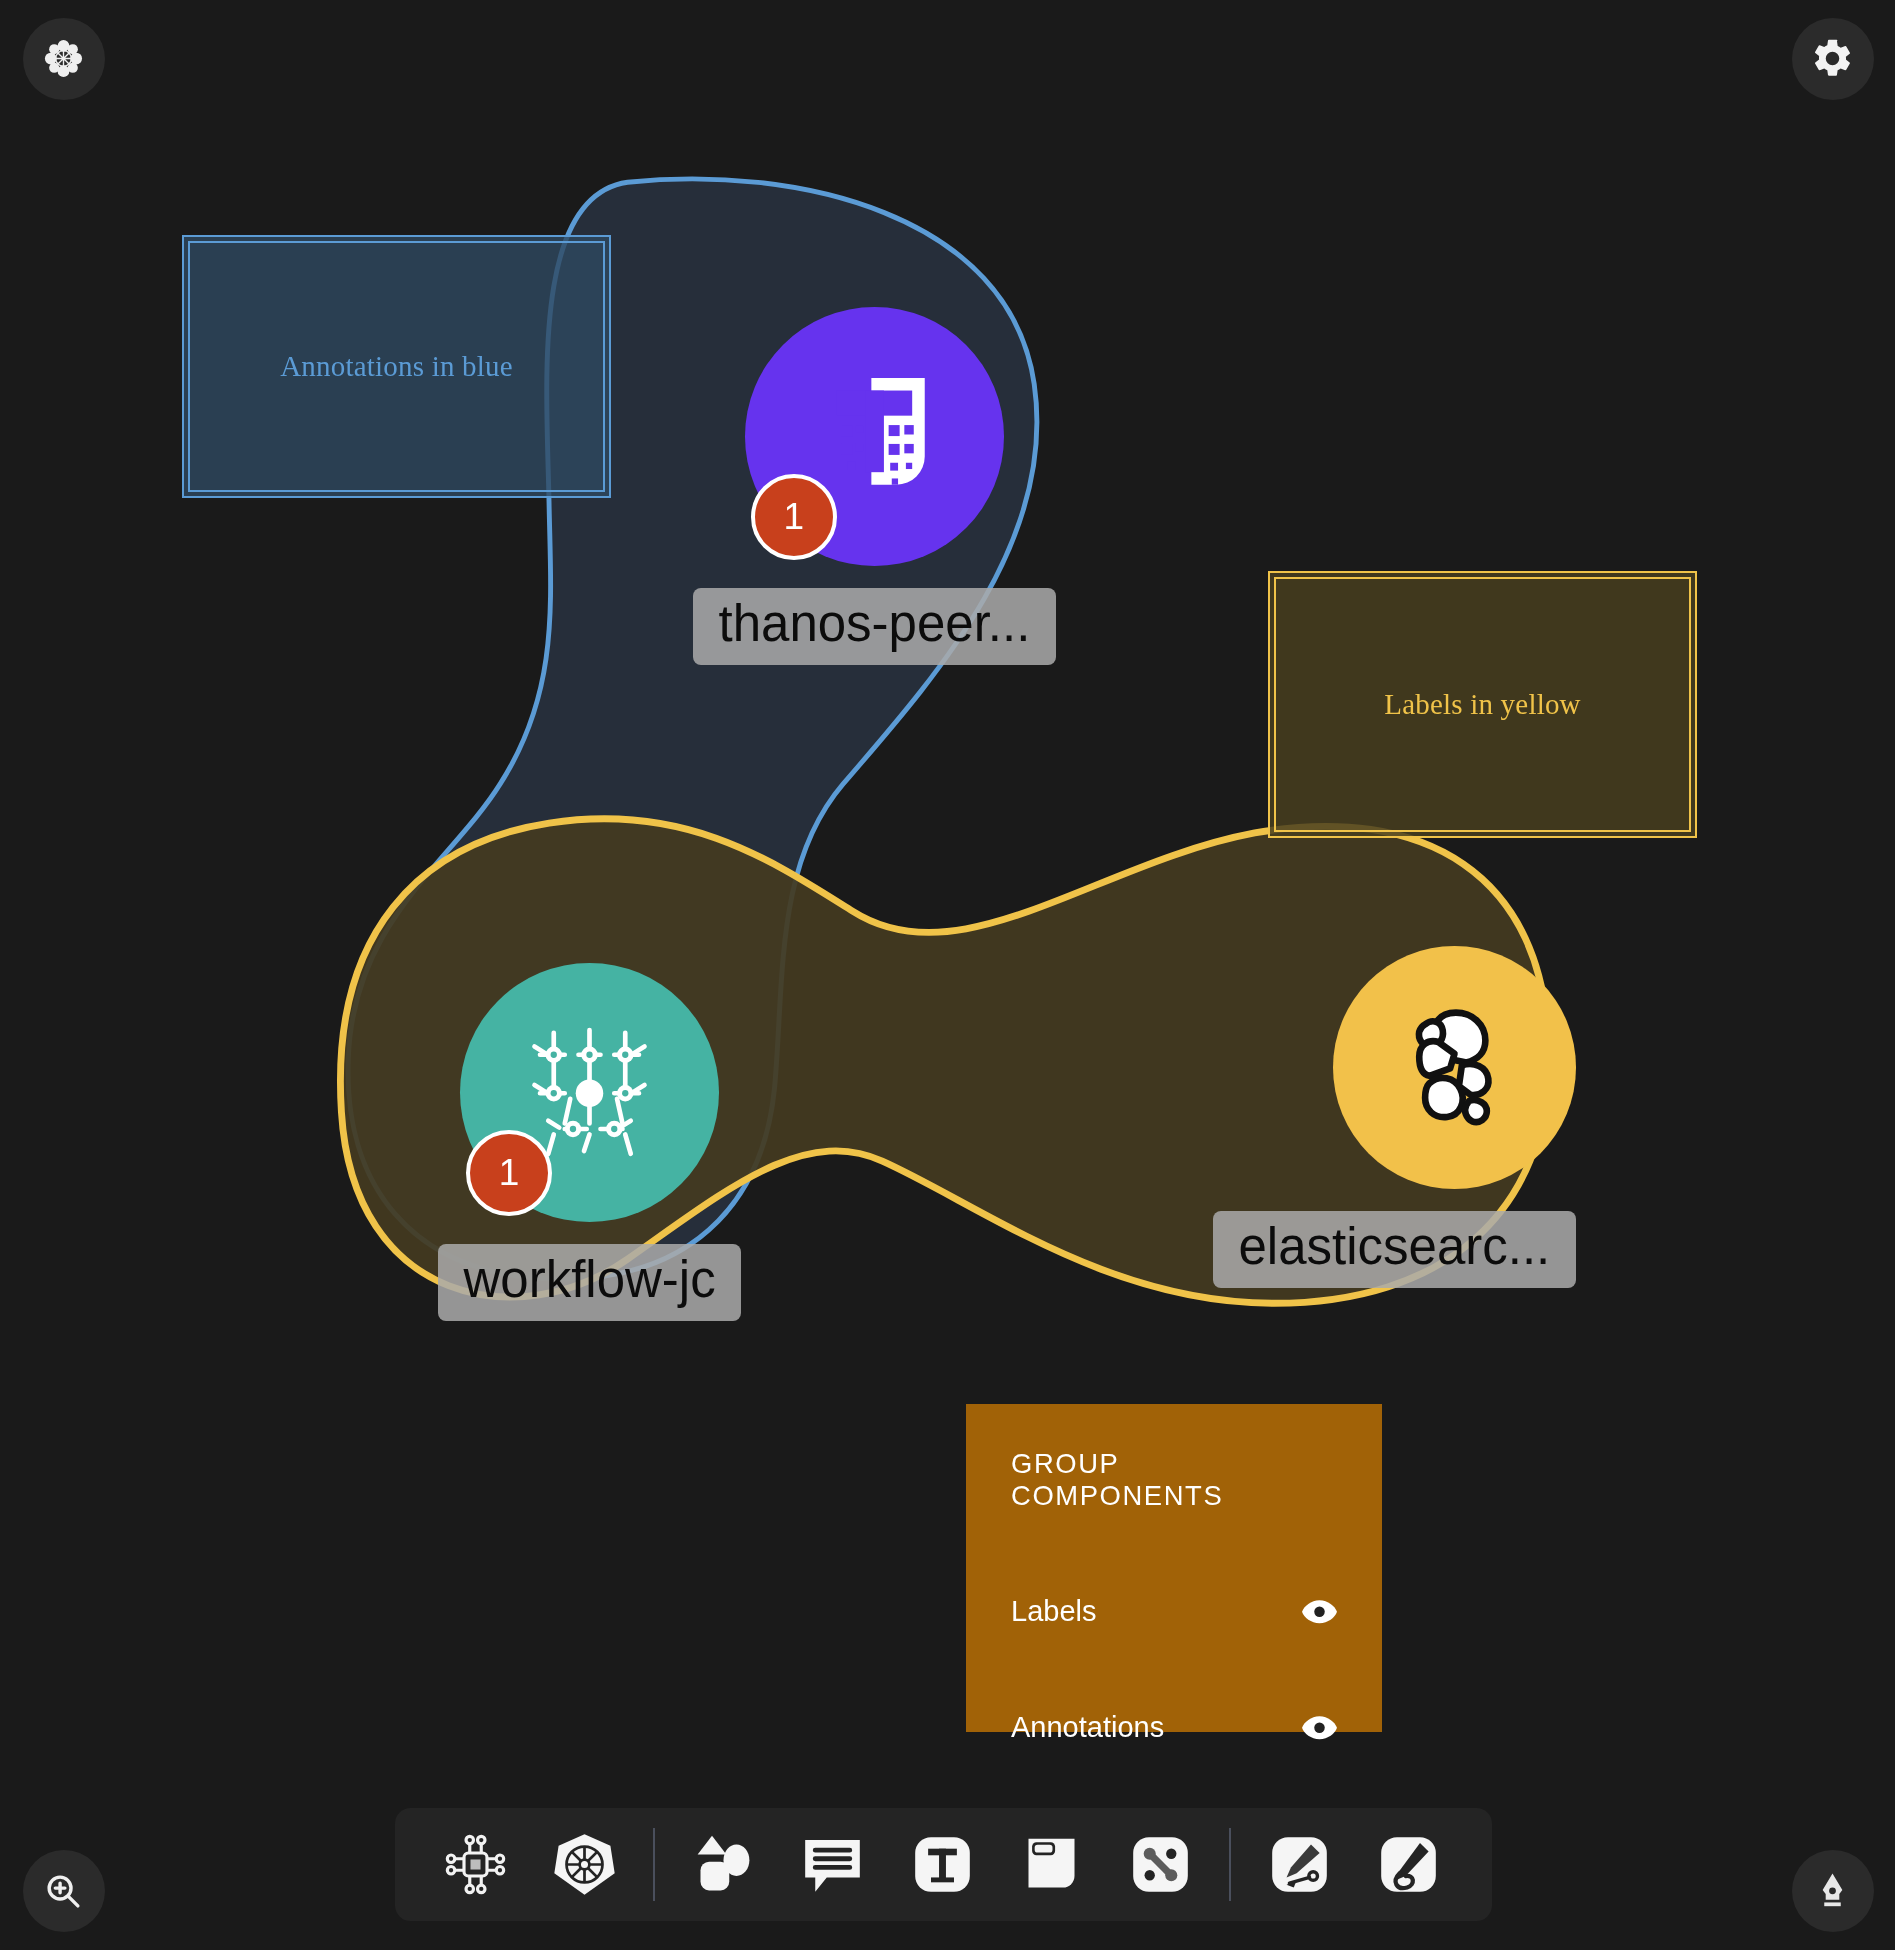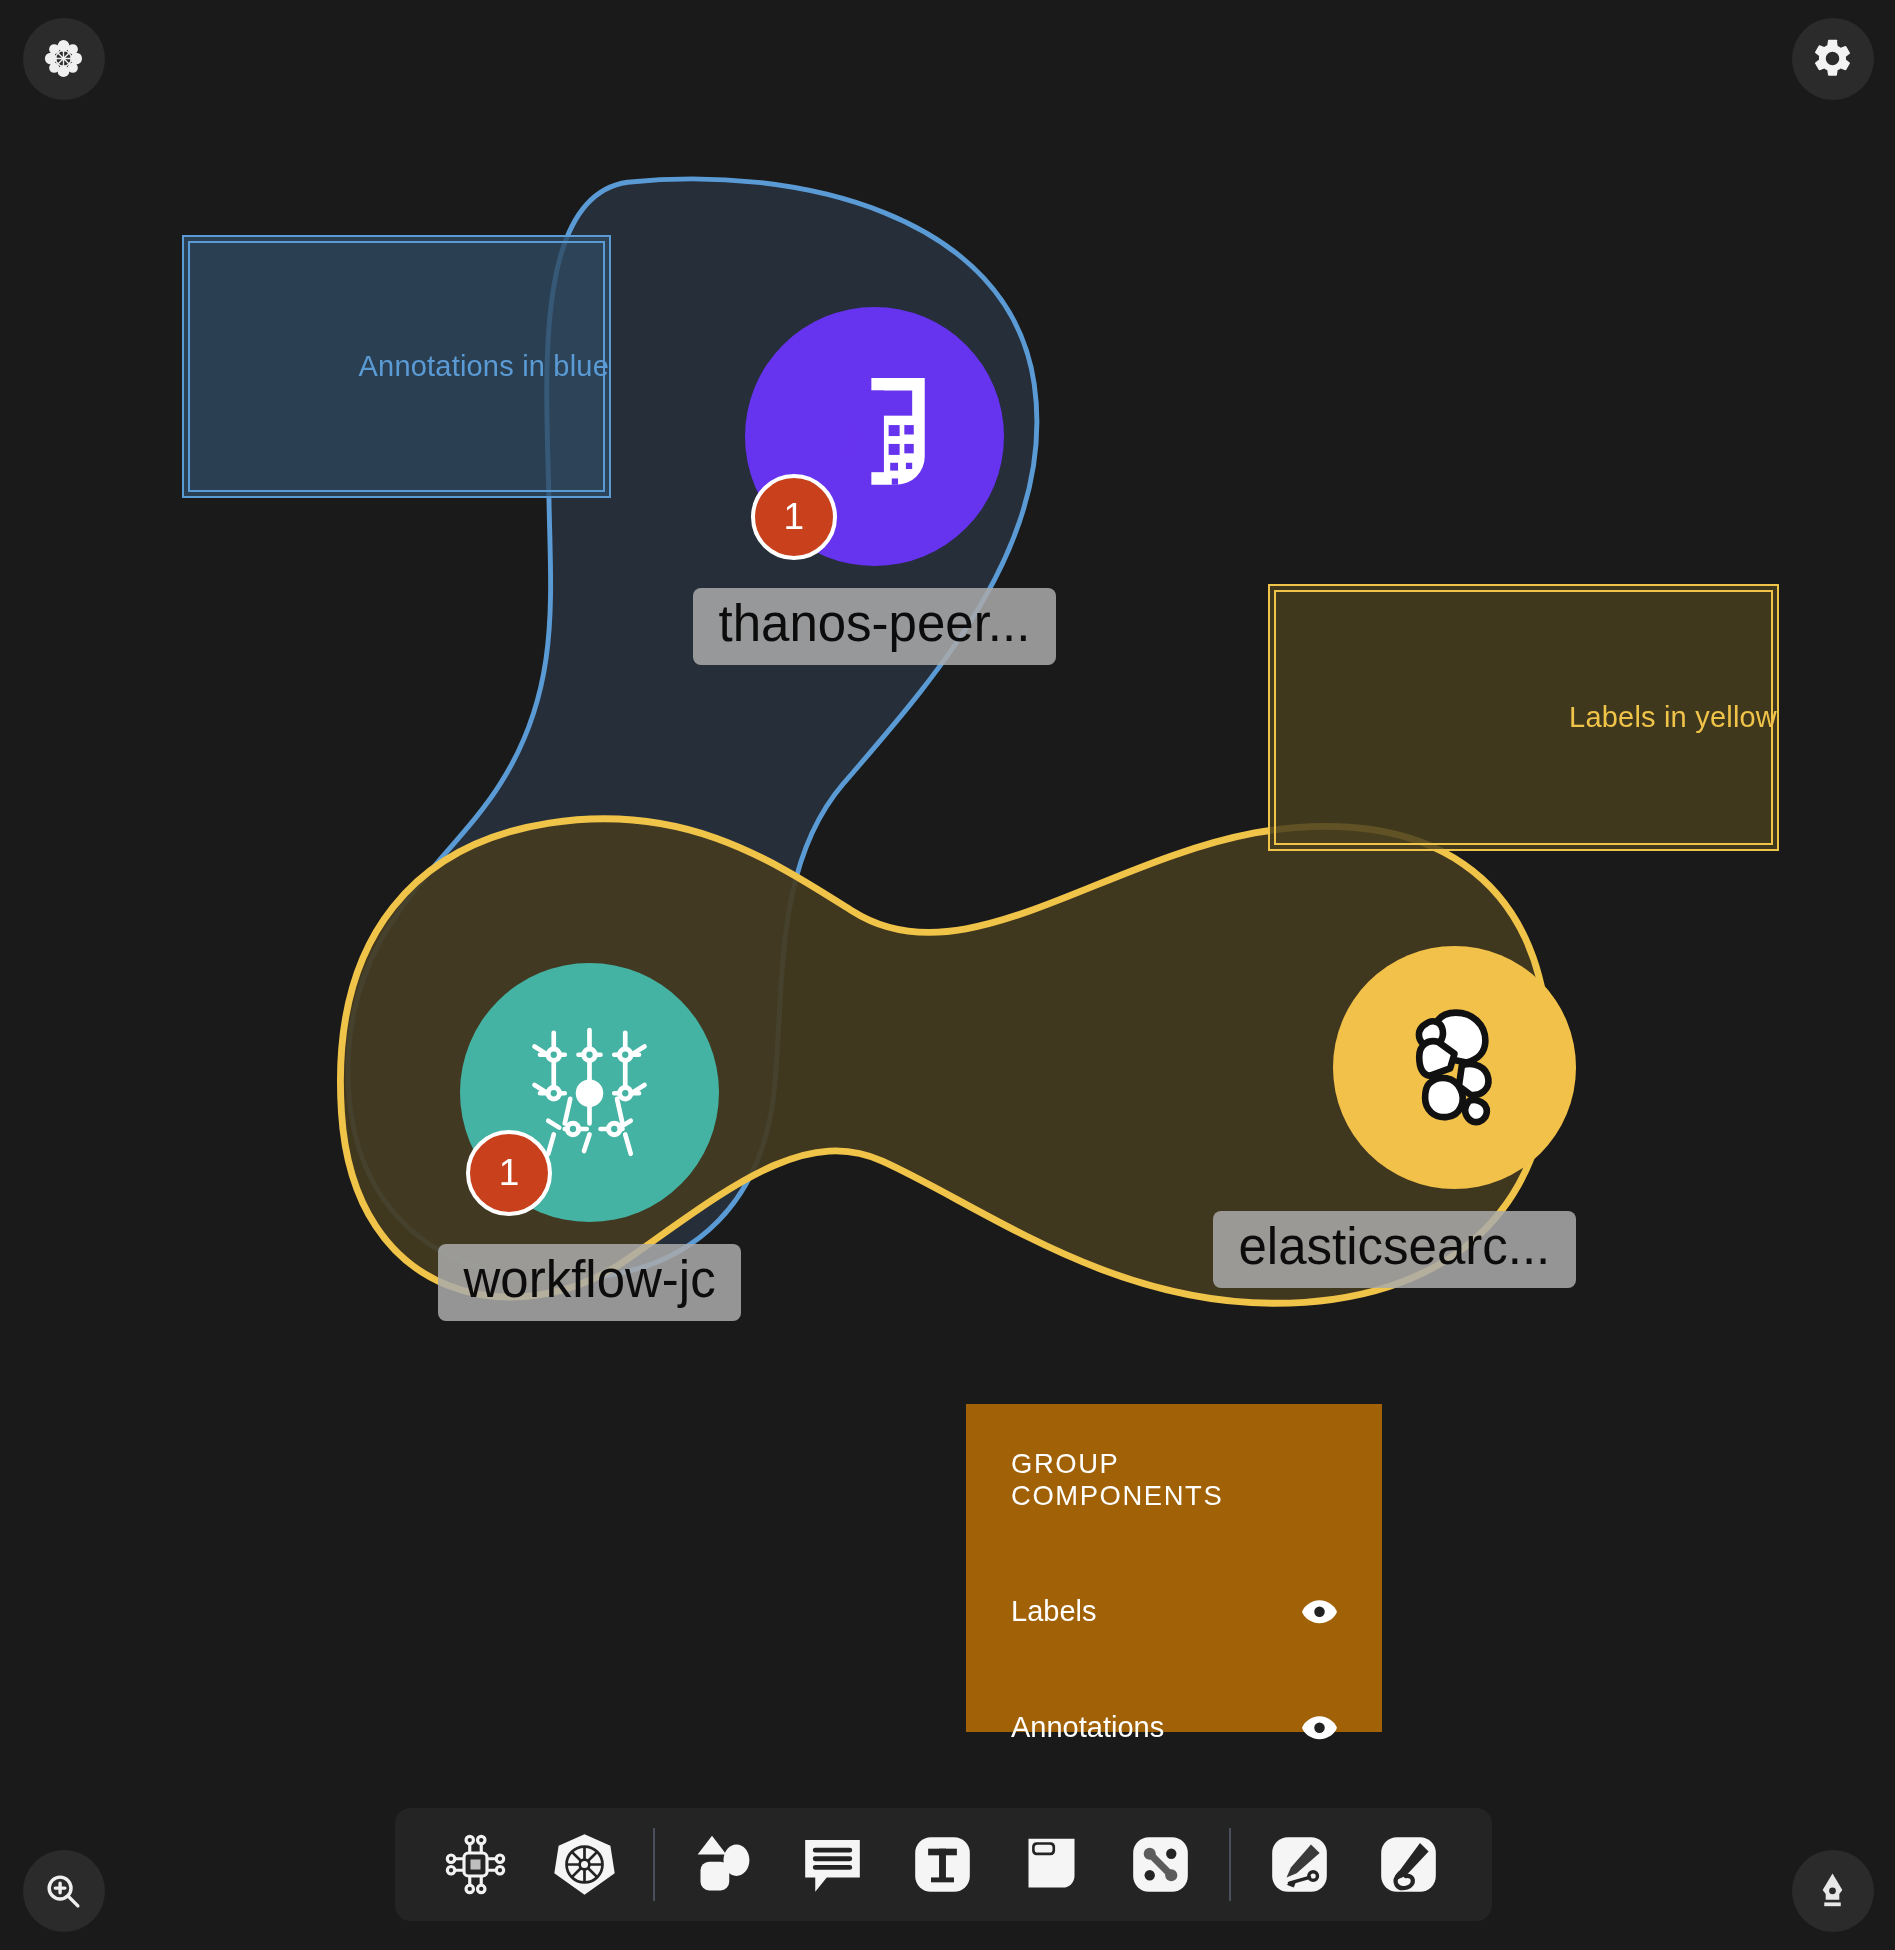--- a/index.html
+++ b/index.html
@@ -43,22 +43,23 @@
     height: 1950px;
     pointer-events: none;
   }
 
   
   .note-box {
     position: absolute;
     box-sizing: border-box;
     display: flex;
     align-items: center;
-    justify-content: flex-end;
+    justify-content: center;
     text-align: center;
+    font-family: Liberation Serif, serif;
   }
   .note-box .inner {
     position: absolute;
     left: 3.9px; top: 3.9px; right: 3.9px; bottom: 3.9px;
     box-sizing: border-box;
   }
   .note-text {
     position: relative;
     z-index: 2;
     font-size: 29px;
@@ -68,24 +69,23 @@
     left: 182px; top: 235px;
     width: 429px; height: 263px;
     border: 2.9px solid #5b9bd5;
     background: rgba(46,72,96,0.80);
   }
   #note-annotations .inner { border: 2px solid #5b9bd5; }
   #note-annotations .note-text { color: #5b9bd5; }
 
   #note-labels {
     left: 1268px; top: 571px;
-    width: 511px; height: 267px;
+    width: 429px; height: 267px;
     border: 2.9px solid #f0c349;
     background: rgba(72,62,30,0.85);
-    margin-top: 13px;
   }
   #note-labels .inner { border: 2px solid #f0c349; }
   #note-labels .note-text { color: #f0c349; }
 
   
   .node {
     position: absolute;
     display: flex;
     flex-direction: column;
     align-items: center;

